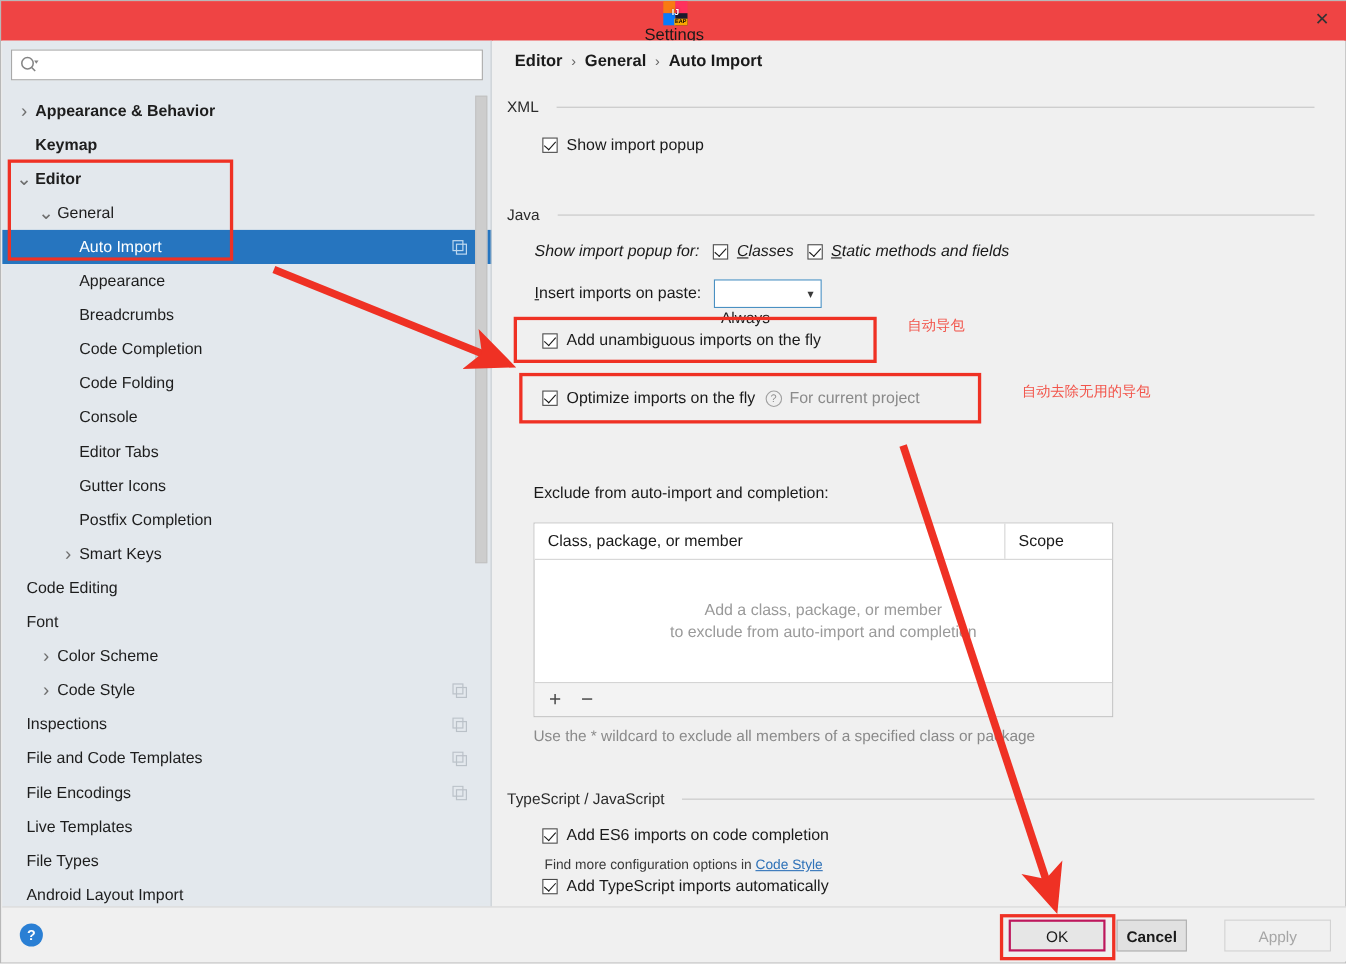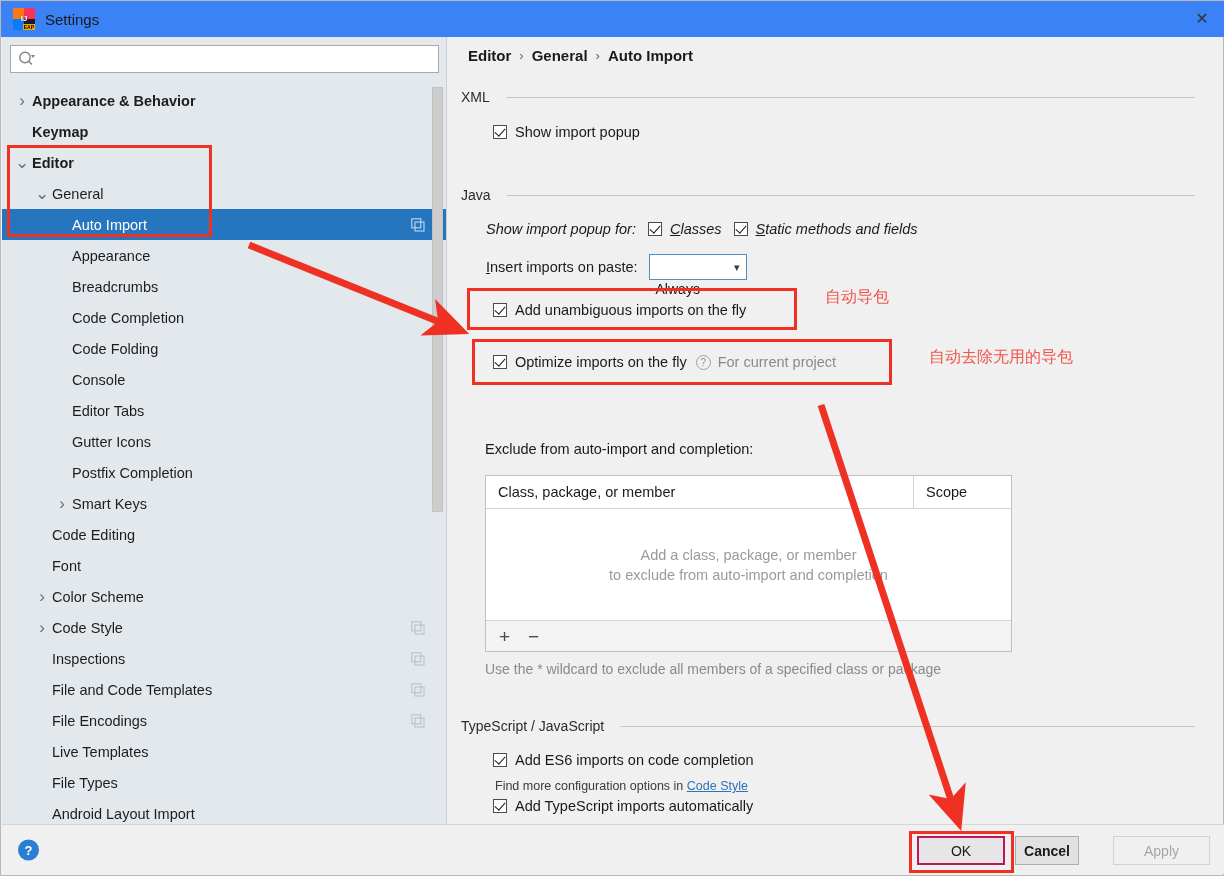--- a/index.html
+++ b/index.html
@@ -12,22 +12,22 @@
   #root {
     position: relative;
     width: 1224px; height: 876px;
     background: #f0f0f0;
     border: 1px solid #b8b8b8;
   }
 
   
   .titlebar {
     position: absolute; left: 0; top: 0; width: 1224px; height: 36px;
-    background: #3b82f6;
-    display: flex; align-items: center;
+    background: #ef4444;
+    display: flex; align-items: center; flex-direction: column;
   }
   .title-icon {
     width: 22px; height: 22px; margin-left: 12px; margin-right: 10px;
     position: relative; flex: none;
   }
   .title-icon .q1 { position:absolute; left:0; top:0; width:11px; height:11px; background:#f97a12; }
   .title-icon .q2 { position:absolute; left:11px; top:0; width:11px; height:11px; background:#fe315d; }
   .title-icon .q3 { position:absolute; left:0; top:11px; width:11px; height:11px; background:#087cfa; }
   .title-icon .q4 { position:absolute; left:11px; top:11px; width:11px; height:11px; background:#1a1a2e; }
   .title-icon .ij {
@@ -80,21 +80,21 @@
   .tree-row.bold .label { font-weight: bold; }
   .tree-row .copy-badge {
     position: absolute; right: 22px; top: 50%; transform: translateY(-50%);
     width: 14px; height: 14px; opacity: .55;
   }
   .tree-row.selected .copy-badge { opacity: .9; }
   .depth0 { padding-left: 12px; }
   .depth1 { padding-left: 32px; }
   .depth2 { padding-left: 52px; }
   .depth0-noarrow { padding-left: 30px; }
-  .depth1-noarrow { padding-left: 50px; }
+  .depth1-noarrow { padding-left: 22px; }
   .depth2-noarrow { padding-left: 70px; }
 
   .sb-track {
     position: absolute; right: 4px; top: 48px; width: 11px; height: 736px;
     background: #e3e8ed;
   }
   .sb-thumb {
     position: absolute; right: 4px; top: 50px; width: 11px; height: 425px;
     background: #cdcdcd; border: 1px solid #c2c2c2;
   }
@@ -192,21 +192,21 @@
     display: flex; align-items: center; justify-content: center;
   }
   .dlg-btn.ok { left: 915px; width: 88px; border: 2px solid #be185d; background:#e6e6e6; }
   .dlg-btn.cancel { left: 1013px; width: 64px; font-weight: bold; }
   .dlg-btn.apply { left: 1111px; width: 97px; color: #a6a6a6; background: #f0f0f0; border-color: #d2d2d2; }
 
   
   .anno { position: absolute; left: 0; top: 0; width: 1224px; height: 876px; pointer-events: none; }
   .redbox { position: absolute; border: 3px solid #ef3124; }
   .cn {
-    position: absolute; color: #f2544a; font-size: 16px;
+    position: absolute; color: #f2544a; font-size: 13px;
     font-family: "DejaVu Sans", sans-serif; white-space: nowrap;
   }
 </style>
 </head>
 <body>
 
 <div id="root">
 
   <div class="titlebar">
     <div class="title-icon">

